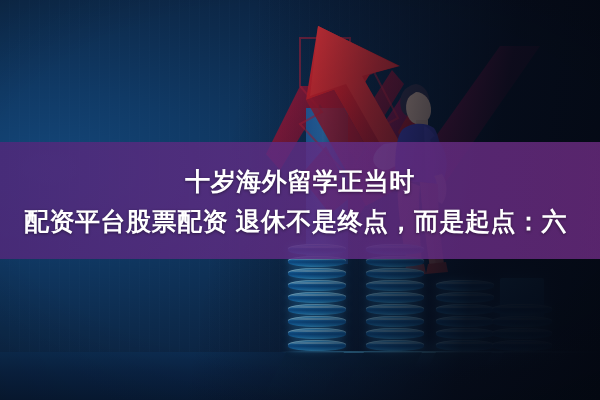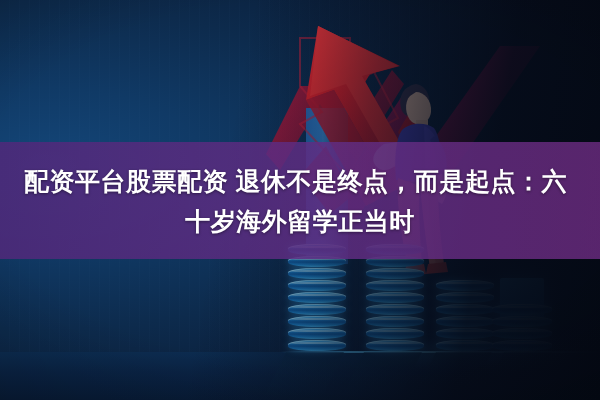--- a/index.html
+++ b/index.html
@@ -258,17 +258,17 @@
   </div>
 
   <div class="bg-right-dark"></div>
   <div class="bg-vignette"></div>
 
   <div class="band">
     <div class="band-tint"></div>
   </div>
 
   <div class="headline">
+    <span class="ln ln2">十岁海外留学正当时</span>
     <span class="ln ln1">配资平台股票配资 退休不是终点，而是起点：六</span>
-    <span class="ln ln2">十岁海外留学正当时</span>
   </div>
 
 </div>
 
 </body></html>

